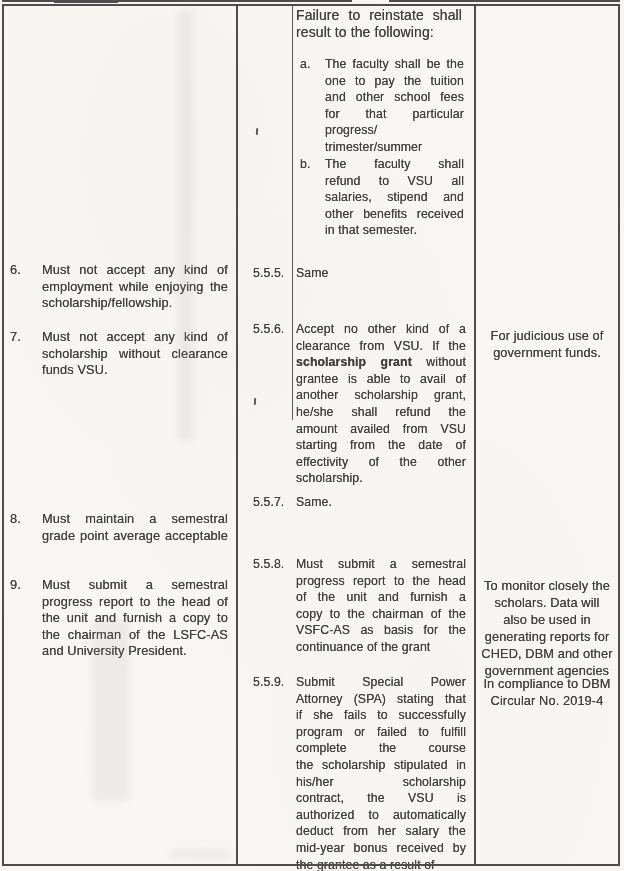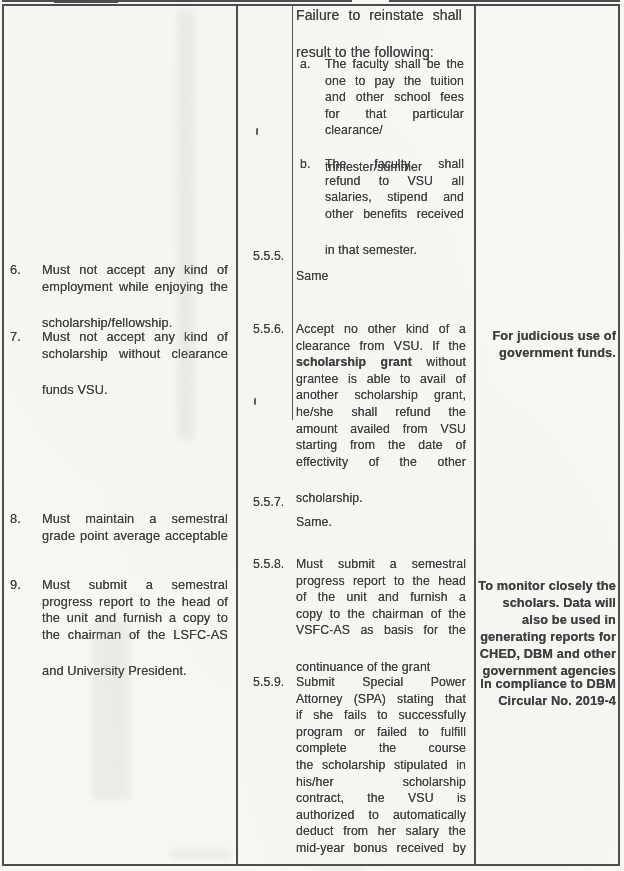--- a/index.html
+++ b/index.html
@@ -26,22 +26,22 @@
   
   .mintro{left:296px;width:166px;font-size:14px;line-height:16.6px;}
   .subrow{left:300px;width:164px;font-size:12.3px;line-height:16.6px;}
   .subrow .num{flex:0 0 25px;}
   .mrow{left:253px;width:213px;font-size:12.3px;line-height:16.6px;}
   .mrow .num{flex:0 0 43px;}
   
   .note{left:478px;width:138px;font-size:12.8px;line-height:16.9px;}
   
   .jpara .jl{text-align:justify;text-align-last:justify;min-height:1em;}
-  .jpara .jl.last{text-align-last:left;margin-top:20px;}
-  .lpara .jl{text-align:right;white-space:pre;min-height:1em;font-weight:bold;}
+  .jpara .jl.last{text-align-last:left;}
+  .lpara .jl{text-align:center;white-space:pre;min-height:1em;}
   .jl b{font-weight:700;}
   
   .bd{position:absolute;background:#4d4d4d;}
   .bd.soft{background:#585858;}
   
   .tick{position:absolute;width:2px;height:7px;background:#5a5a5a;border-radius:1px;transform:rotate(3deg);}
   .smudge{position:absolute;background:rgba(165,165,158,.14);filter:blur(3px);}
 </style>
 </head>
 <body>
@@ -86,36 +86,36 @@
       <div class="jl">Failure to reinstate shall</div>
       <div class="jl last">result to the following:</div>
     </div>
   <div class="row subrow" style="top:56px">
     <span class="num">a.</span>
     <div class="body jpara">
         <div class="jl">The faculty shall be the</div>
         <div class="jl">one to pay the tuition</div>
         <div class="jl">and other school fees</div>
         <div class="jl">for that particular</div>
-        <div class="jl">clearance/</div>
+        <div class="jl">progress/</div>
         <div class="jl last">trimester/summer</div>
       </div>
   </div>
   <div class="row subrow" style="top:156px">
     <span class="num">b.</span>
     <div class="body jpara">
         <div class="jl">The faculty shall</div>
         <div class="jl">refund to VSU all</div>
         <div class="jl">salaries, stipend and</div>
         <div class="jl">other benefits received</div>
         <div class="jl last">in that semester.</div>
       </div>
   </div>
 
-  <div class="row mrow" style="top:248px">
+  <div class="row mrow" style="top:265px">
     <span class="num">5.5.5.</span>
     <div class="body jpara">
         <div class="jl last">Same</div>
       </div>
   </div>
   <div class="row mrow" style="top:321px">
     <span class="num">5.5.6.</span>
     <div class="body jpara">
         <div class="jl">Accept no other kind of a</div>
         <div class="jl">clearance from VSU. If the</div>

